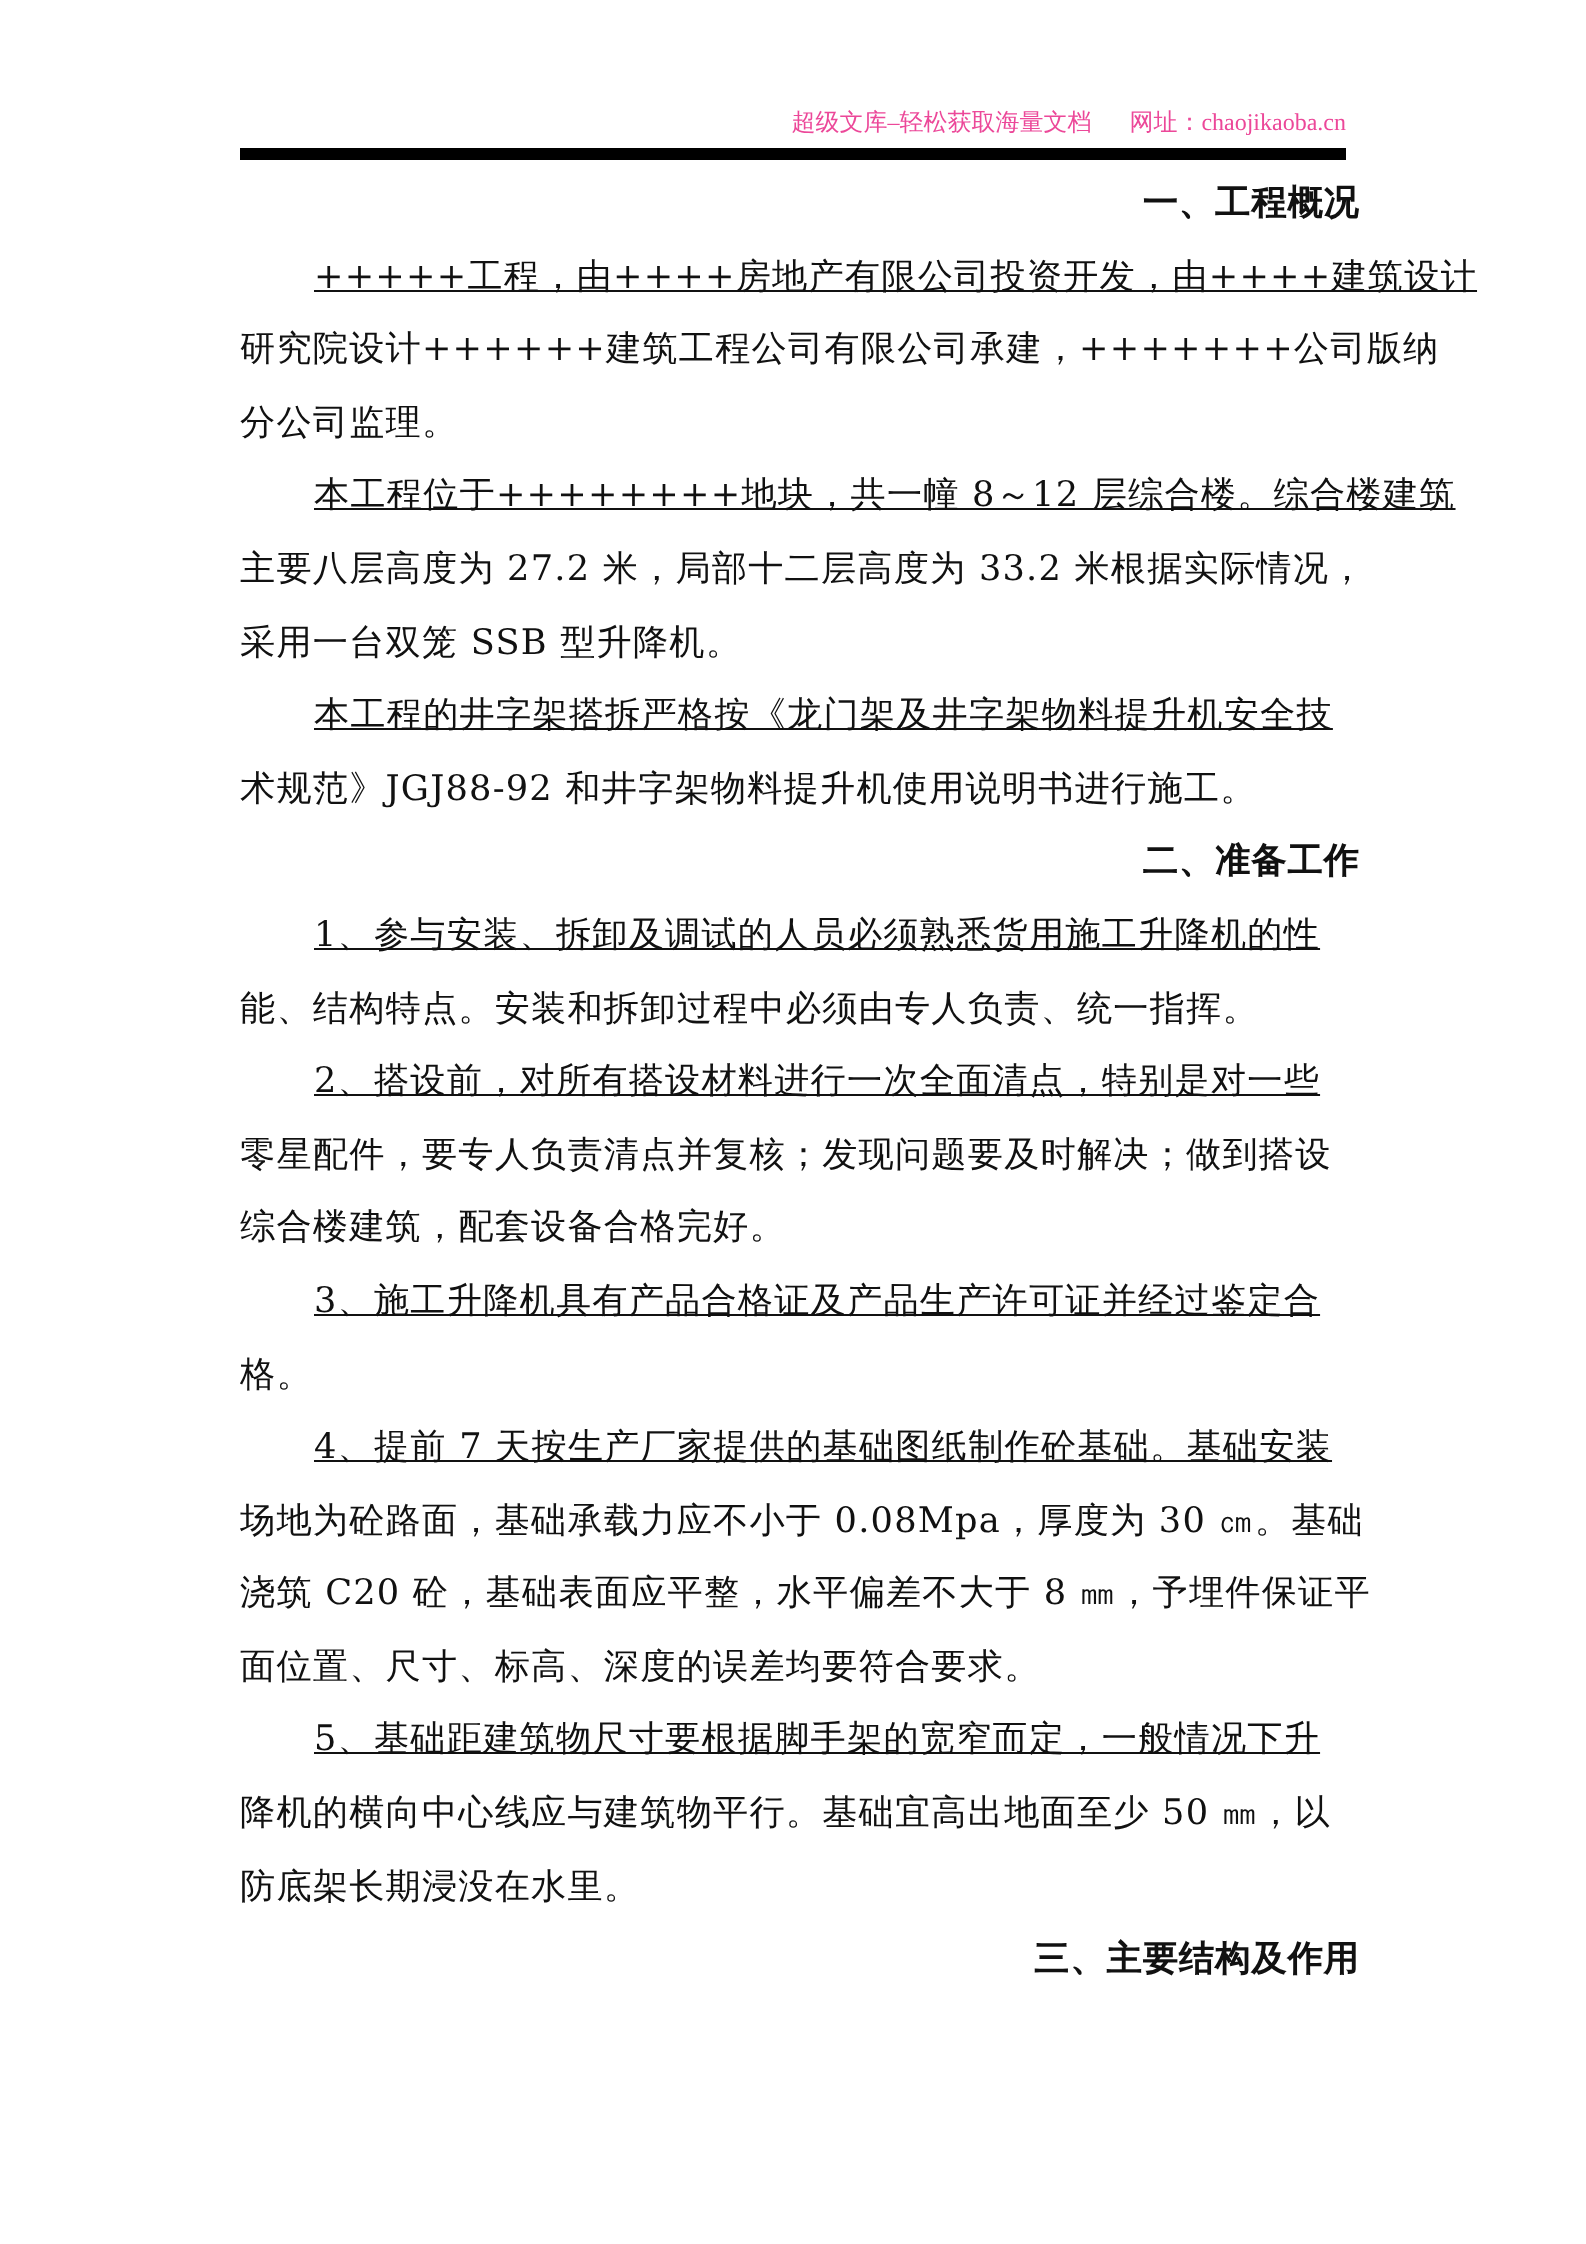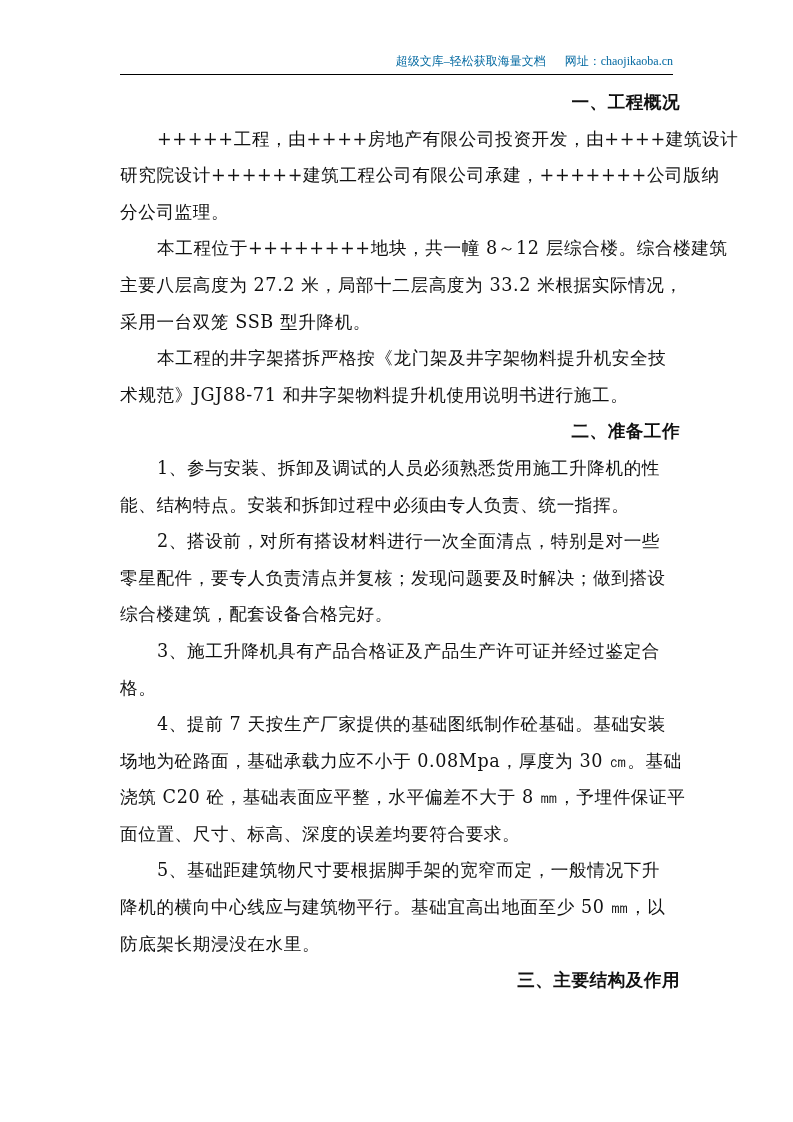--- a/index.html
+++ b/index.html
@@ -14,43 +14,43 @@
       overflow: hidden;
       font-family: "DejaVu Serif", "Liberation Serif", serif;
       color: #111111;
     }
     .page-header {
       position: absolute;
       left: 120px;
       top: 52px;
       width: 553px;
       height: 22px;
-      border-bottom: 1px solid #000000;
+      border-bottom: 6px solid #000000;
       text-align: right;
       font-family: "Liberation Serif", "DejaVu Serif", serif;
       font-size: 12px;
       line-height: 18px;
-      color: #0369a1;
+      color: #ec4899;
       white-space: nowrap;
     }
     .page-header .site-name { margin-right: 16px; }
     .content {
       position: absolute;
       left: 120px;
       top: 84px;
       width: 560px;
     }
     .line {
       height: 36.6px;
       line-height: 36.6px;
       font-size: 17.6px;
       white-space: nowrap;
       letter-spacing: 0.6px;
     }
-    .line.indent { padding-left: 37px; }
+    .line.indent { padding-left: 37px; text-decoration: underline; }
     .heading {
       font-family: "DejaVu Sans", "Liberation Sans", sans-serif;
       font-weight: bold;
       font-size: 17.6px;
       letter-spacing: 0.5px;
       text-align: right;
     }
   </style>
 </head>
 <body>
@@ -68,21 +68,21 @@
     <div class="line">研究院设计++++++建筑工程公司有限公司承建，+++++++公司版纳</div>
     <div class="line">分公司监理。</div>
   </div>
   <div>
     <div class="line indent">本工程位于++++++++地块，共一幢 8～12 层综合楼。综合楼建筑</div>
     <div class="line">主要八层高度为 27.2 米，局部十二层高度为 33.2 米根据实际情况，</div>
     <div class="line">采用一台双笼 SSB 型升降机。</div>
   </div>
   <div>
     <div class="line indent">本工程的井字架搭拆严格按《龙门架及井字架物料提升机安全技</div>
-    <div class="line">术规范》JGJ88-71 和井字架物料提升机使用说明书进行施工。</div>
+    <div class="line">术规范》JGJ88-92 和井字架物料提升机使用说明书进行施工。</div>
   </div>
 
   <div class="line heading">二、准备工作</div>
   <div>
     <div class="line indent">1、参与安装、拆卸及调试的人员必须熟悉货用施工升降机的性</div>
     <div class="line">能、结构特点。安装和拆卸过程中必须由专人负责、统一指挥。</div>
   </div>
   <div>
     <div class="line indent">2、搭设前，对所有搭设材料进行一次全面清点，特别是对一些</div>
     <div class="line">零星配件，要专人负责清点并复核；发现问题要及时解决；做到搭设</div>

